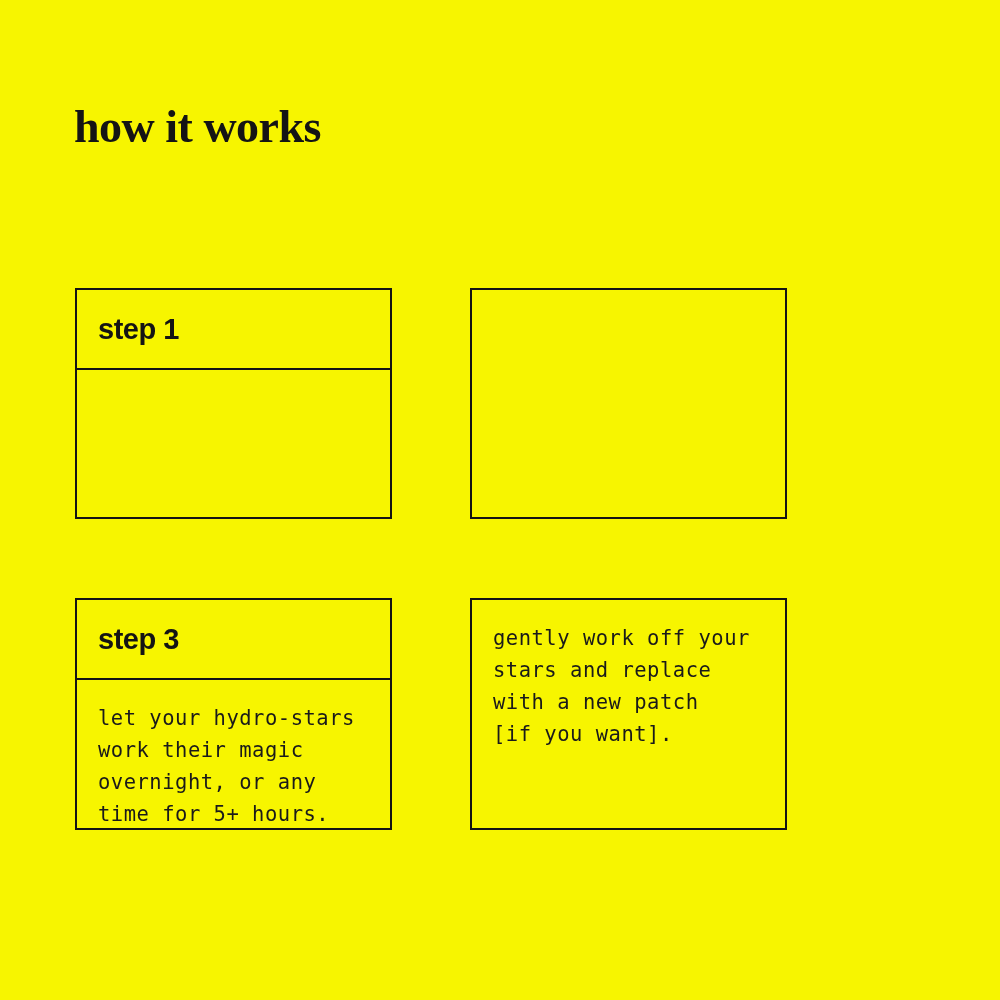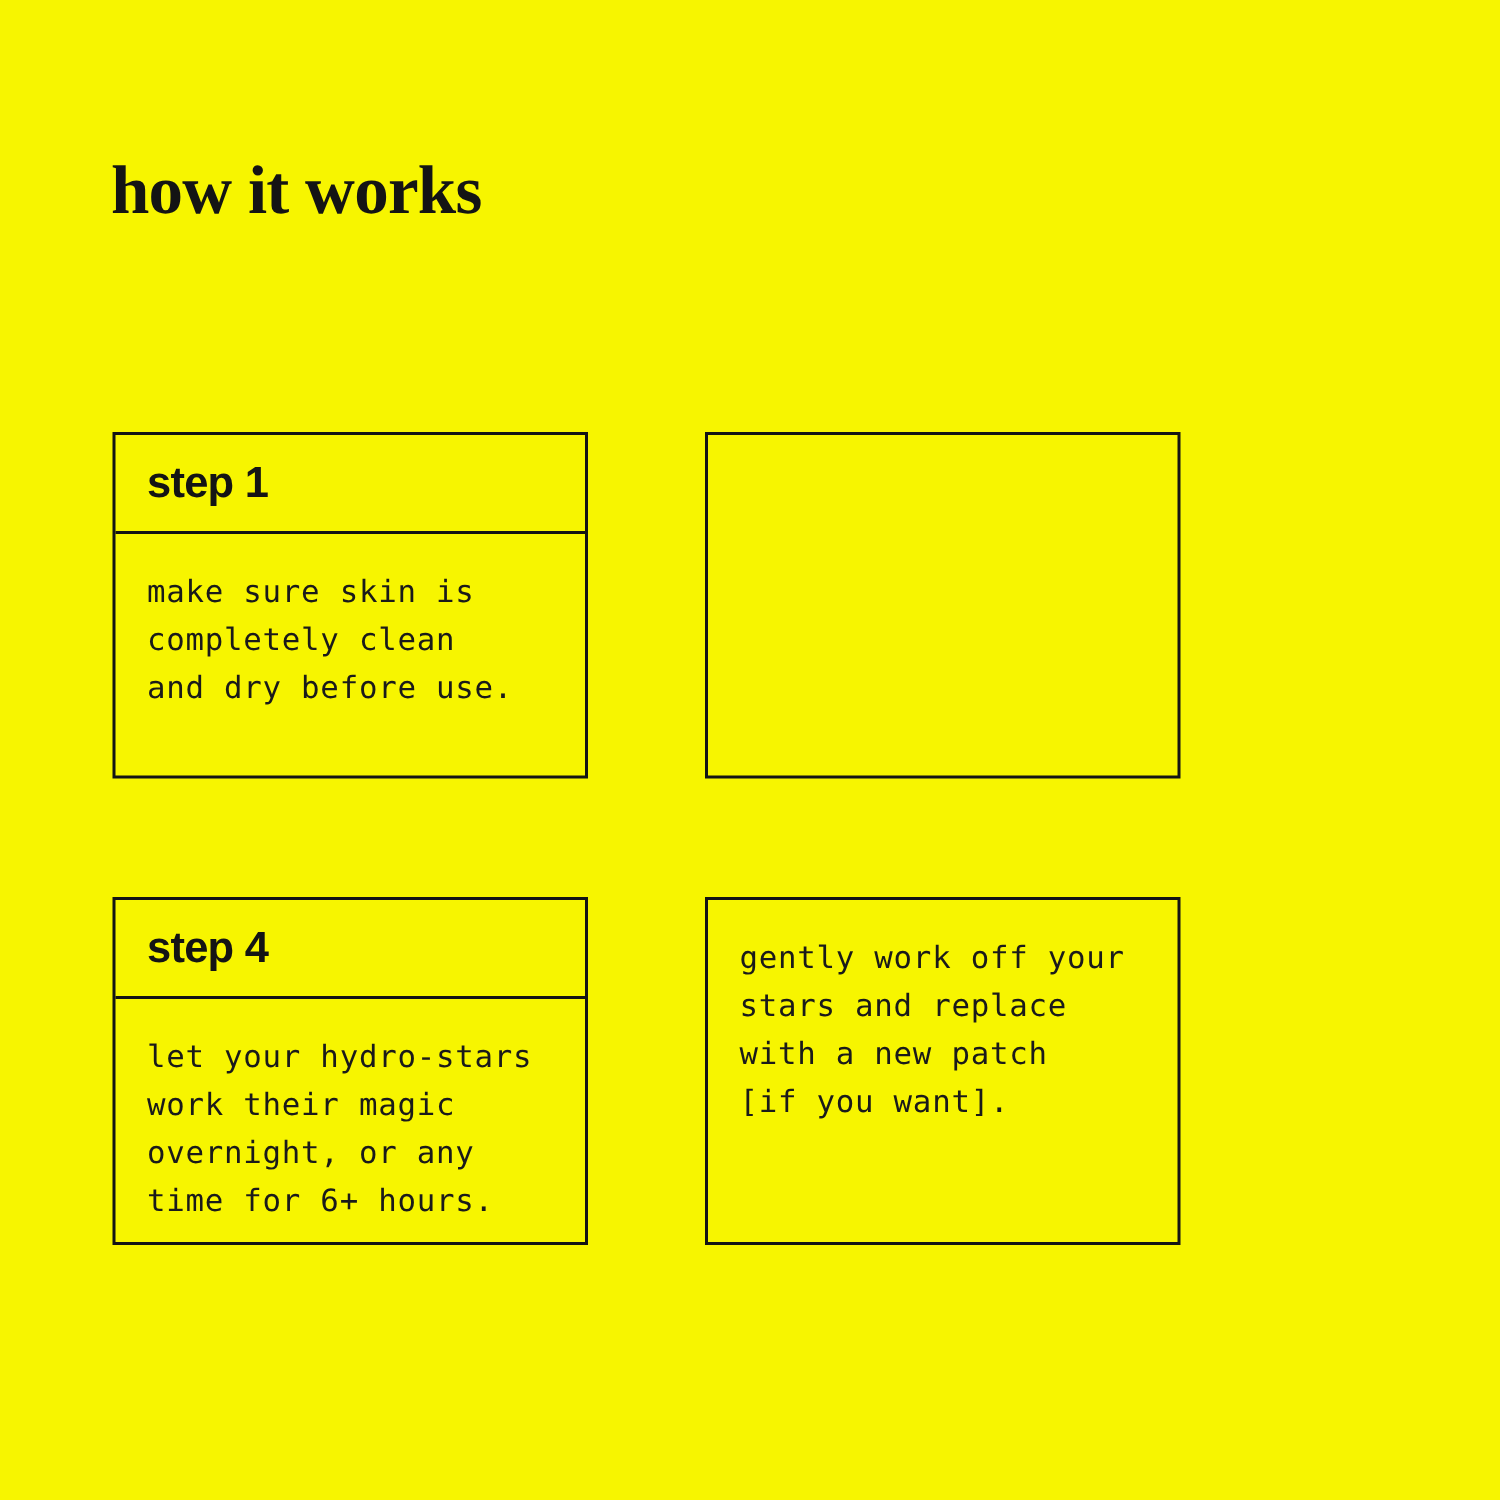--- a/index.html
+++ b/index.html
@@ -37,21 +37,21 @@
   }
   .step-card {
     border: 2.5px solid #141414;
     box-sizing: border-box;
     display: flex;
     flex-direction: column;
     background: transparent;
   }
   .step-header {
     box-sizing: border-box;
-    height: 66px;
+    height: 80px;
     border-bottom: 2.5px solid #141414;
     display: flex;
     align-items: center;
     padding: 0 21px;
     flex: none;
   }
   .step-label {
     font-size: 29px;
     font-weight: 800;
     letter-spacing: -0.5px;
@@ -72,36 +72,33 @@
 <body>
 
 <h1 class="page-title">how it works</h1>
 
 <div class="steps-grid">
 
   <div class="step-card">
     <div class="step-header">
       <span class="step-label">step 1</span>
     </div>
-    <div class="step-body">make sure skin is
-completely clean
-and dry before use.</div>
   </div>
 
   <div class="step-card">
   </div>
 
   <div class="step-card">
     <div class="step-header">
-      <span class="step-label">step 4</span>
+      <span class="step-label">step 3</span>
     </div>
     <div class="step-body">let your hydro-stars
 work their magic
 overnight, or any
-time for 6+ hours.</div>
+time for 5+ hours.</div>
   </div>
 
   <div class="step-card">
     <div class="step-body">gently work off your
 stars and replace
 with a new patch
 [if you want].</div>
   </div>
 
 </div>

